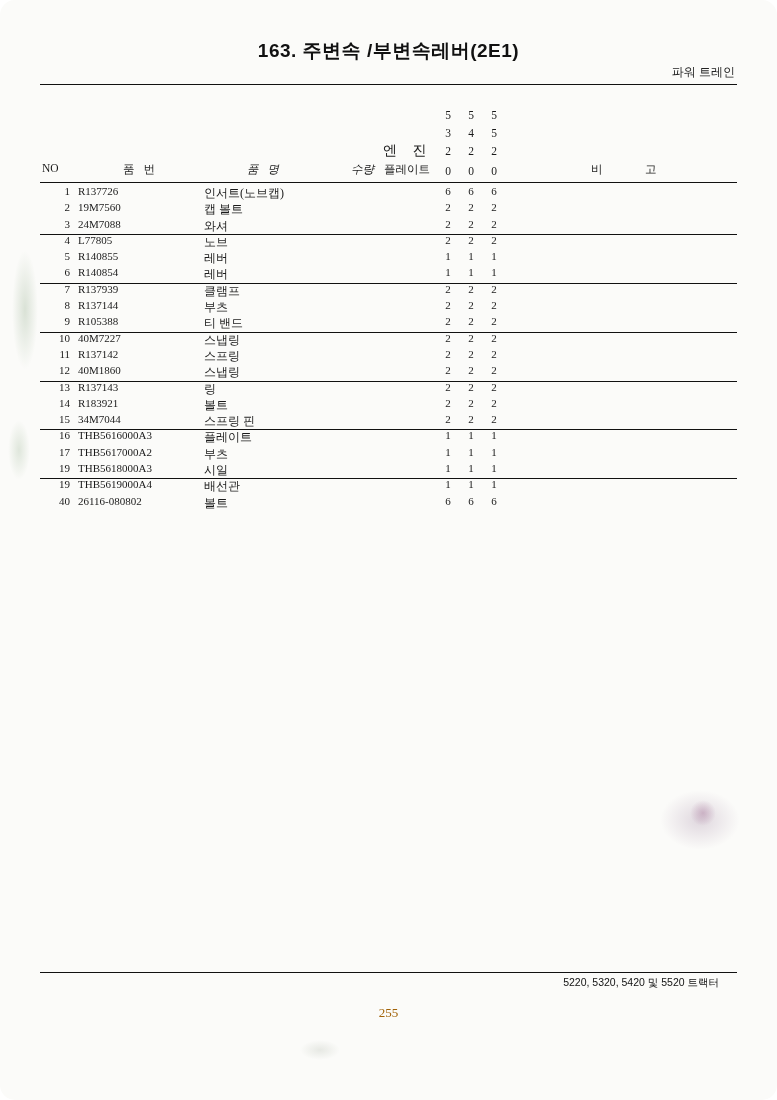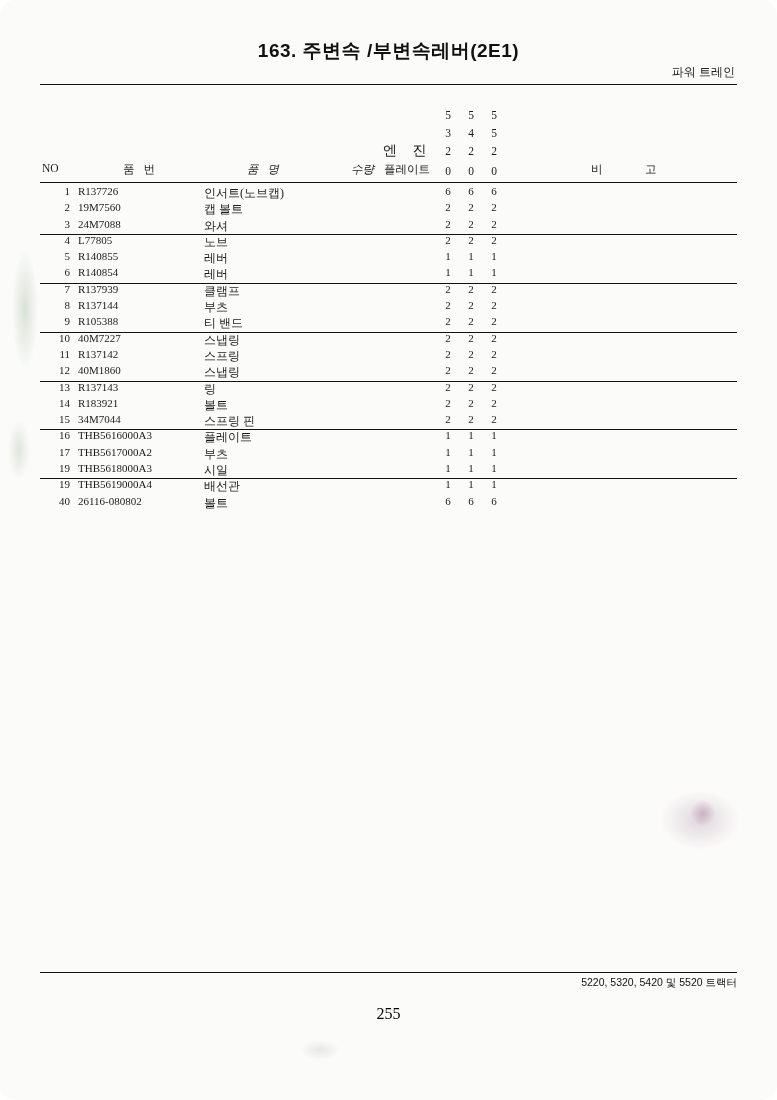--- a/index.html
+++ b/index.html
@@ -65,34 +65,34 @@
     position: absolute;
     left: 40px;
     right: 40px;
     top: 972px;
     height: 0;
     border-top: 1.6px solid #111;
   }
   .footer-right {
     position: absolute;
     top: 976px;
-    right: 40px;
+    right: 58px;
     font-family: "Liberation Sans", sans-serif;
     font-size: 10.5px;
     color: #111;
   }
   .page-number {
     position: absolute;
     top: 1005px;
     left: 0;
     width: 100%;
     text-align: center;
     font-family: "Liberation Serif", serif;
-    font-size: 16px;
-    color: #000000;
+    font-size: 13px;
+    color: #a16207;
   }
 
   
   .table-wrap {
     position: absolute;
     left: 40px;
     top: 106px;
     width: 697px;
     font-size: 11px;
   }

